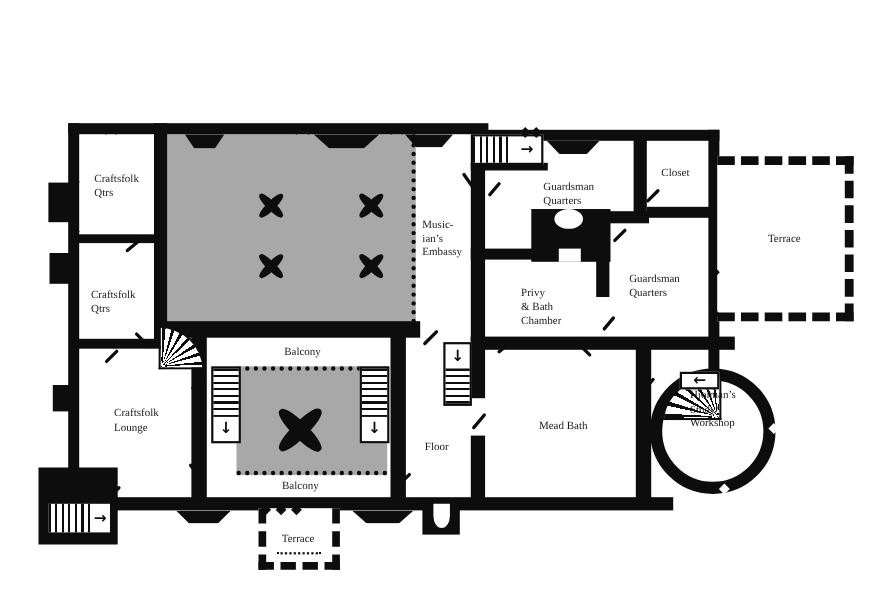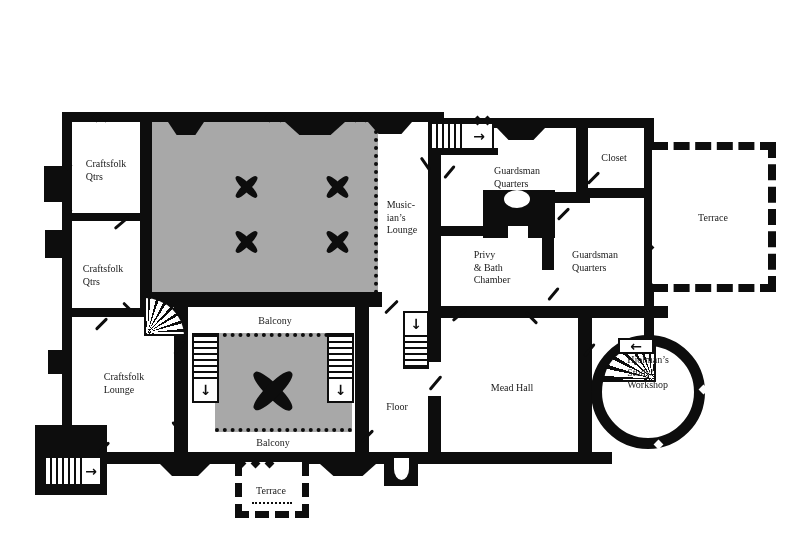--- a/index.html
+++ b/index.html
@@ -100,36 +100,36 @@
     <div class="pillar s" style="left:234px;top:229px"></div>
     <div class="pillar s" style="left:325px;top:229px"></div>
     <div class="pillar b" style="left:250px;top:367px"></div>
 
     <div class="lbl" style="left:106px;top:170px">Craftsfolk
 Qtrs</div>
     <div class="lbl" style="left:103px;top:275px">Craftsfolk
 Qtrs</div>
     <div class="lbl" style="left:402px;top:218px">Music-
 ian’s
-Lounge</div>
+Embassy</div>
     <div class="lbl" style="left:517px;top:177px">Guardsman
 Quarters</div>
     <div class="lbl" style="left:614px;top:158px">Closet</div>
     <div class="lbl" style="left:713px;top:218px">Terrace</div>
     <div class="lbl" style="left:595px;top:261px">Guardsman
 Quarters</div>
-    <div class="lbl" style="left:492px;top:268px">Privy
+    <div class="lbl" style="left:492px;top:280px">Privy
 &amp; Bath
 Chamber</div>
     <div class="lbl" style="left:124px;top:383px">Craftsfolk
 Lounge</div>
     <div class="lbl" style="left:275px;top:321px">Balcony</div>
     <div class="lbl" style="left:273px;top:443px">Balcony</div>
     <div class="lbl" style="left:397px;top:407px">Floor</div>
-    <div class="lbl" style="left:512px;top:388px">Mead Hall</div>
+    <div class="lbl" style="left:512px;top:388px">Mead Bath</div>
     <div class="lbl" style="left:648px;top:373px">Hjolman’s
 Study/
 Workshop</div>
     <div class="lbl" style="left:271px;top:491px">Terrace</div>
     <div class="dashline"></div>
   <div class="wall" style="left: 62px; top: 112px; width: 382px; height: 10px;"></div>
       <div class="wall" style="left: 440px; top: 118px; width: 214px; height: 10px;"></div>
       <div class="wall" style="left: 62px; top: 112px; width: 10px; height: 352px;"></div>
       <div class="wall" style="left: 62px; top: 452px; width: 550px; height: 12px;"></div>
       <div class="wall" style="left: 644px; top: 118px; width: 10px; height: 220px;"></div>

